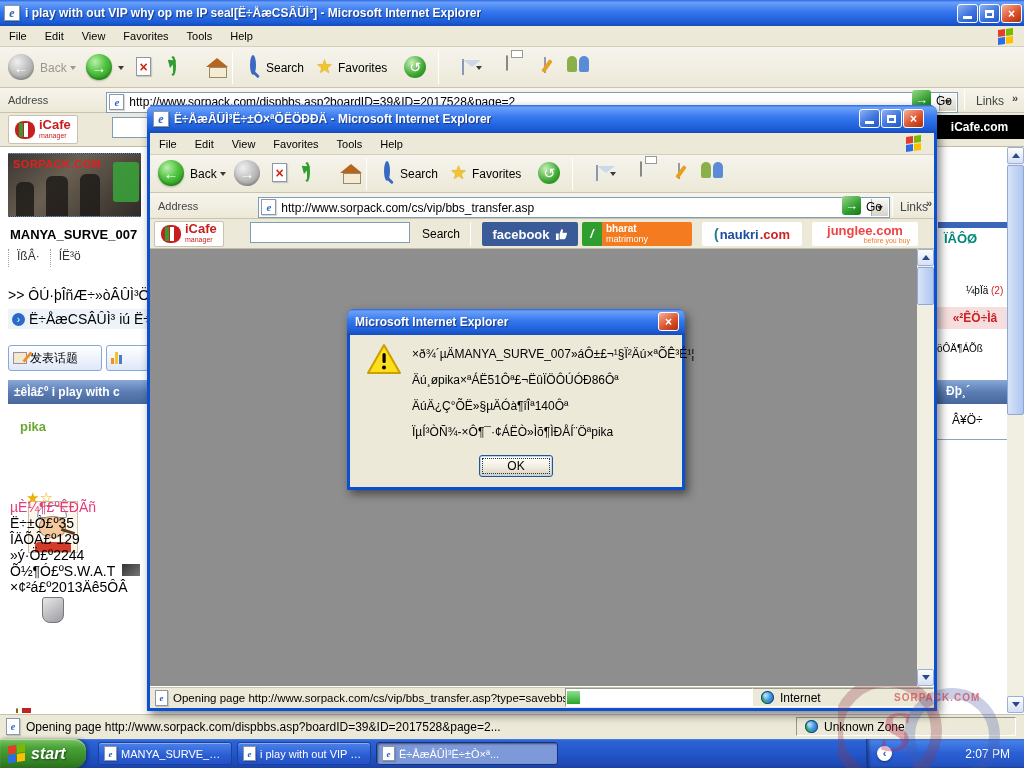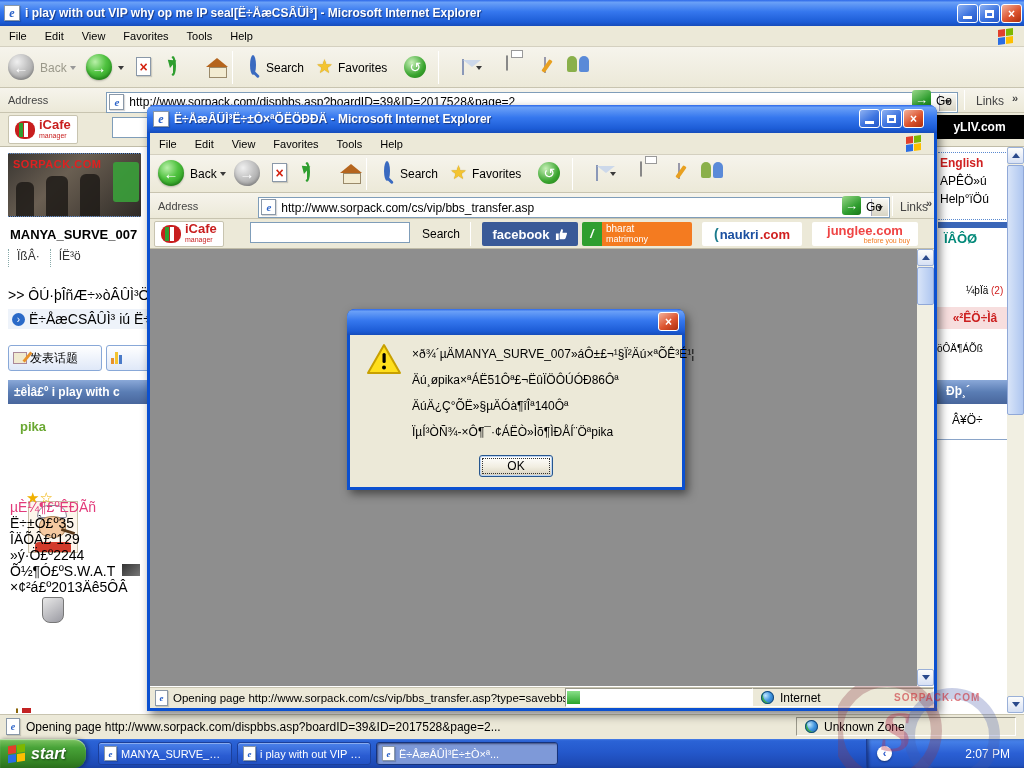--- a/index.html
+++ b/index.html
@@ -177,21 +177,21 @@
 
     <div class="abs" style="left:0;top:113px;width:1024px;height:34px;background:#ece9d8;border-bottom:1px solid #c0bca8">
       <span class="icafe-logo abs" style="left:8px;top:2px;height:29px">
         <span class="icafe-mark"></span>
         <span class="icafe-name"><span>iCafe</span><span class="icafe-sub">manager</span></span>
       </span>
       <span class="addrbox abs" style="left:112px;top:4px;width:210px">
           <input readonly="" style="">
         </span>
       <span class="brand abs" style="left:935px;top:2px;width:89px;height:24px;background:#000;border-radius:0">
-        <span style="color:#fff;font-weight:bold;font-size:12px">yLIV.com</span>
+        <span style="color:#fff;font-weight:bold;font-size:12px">iCafe.com</span>
       </span>
     </div>
 
     <div class="abs" style="left:0;top:147px;width:1024px;height:566px;background:#fff;overflow:hidden">
       
       <div class="banner dotbox abs" style="left:8px;top:6px;width:133px;height:64px">
         <span style="position:absolute;left:5px;top:4px;color:#e02020;font-weight:bold;font-size:11px;letter-spacing:.5px">SORPACK.COM</span>
         <span class="fig" style="left:8px;width:18px;height:34px"></span>
         <span class="fig" style="left:38px;width:22px;height:40px"></span>
         <span class="fig" style="left:72px;width:20px;height:42px"></span>
@@ -237,25 +237,20 @@
       <div class="abs leftline redtxt" style="left:10px;top:352px">µÈ¼¶£ºÊÐÃñ</div>
       <div class="abs leftline" style="left:10px;top:368px">Ë÷±Ò£º35</div>
       <div class="abs leftline" style="left:10px;top:384px">ÎÄÕÂ£º129</div>
       <div class="abs leftline" style="left:10px;top:400px">»ý·Ö£º2244</div>
       <div class="abs leftline" style="left:10px;top:416px">Õ½¶Ó£ºS.W.A.T</div>
       <span class="abs" style="left:122px;top:417px;width:18px;height:12px;background:linear-gradient(135deg,#333,#777)"></span>
       <div class="abs leftline" style="left:10px;top:432px;width:138px;overflow:hidden">×¢²á£º2013Äê5ÔÂ</div>
       <span class="medal1 abs" style="left:16px;top:446px;width:20px;height:26px"></span>
       <span class="medal2 abs" style="left:42px;top:450px;width:22px;height:26px"></span>
       
-      <div class="dotbox abs" style="left:938px;top:5px;width:72px;height:68px;background:#fff">
-        <div style="color:#d02020;font-weight:bold;padding:3px 2px 2px">English</div>
-        <div style="padding:2px">APÊÖ»ú</div>
-        <div style="padding:2px">Help°ïÖú</div>
-      </div>
       <div class="abs" style="left:938px;top:75px;width:72px;height:6px;background:#3a66b8"></div>
       <div class="abs" style="left:944px;top:84px;color:#008878;font-weight:bold;font-size:13px">ÏÂÔØ</div>
       <div class="abs" style="left:966px;top:138px;font-size:10px;white-space:nowrap">
         <span>¼þÏä</span>
         <span style="color:#d02020">(2)</span>
       </div>
       <div class="pinkbox abs" style="left:937px;top:160px;width:76px;height:22px">
         <span>«²ÊÖ÷Ìâ</span>
       </div>
       <div class="abs" style="left:937px;top:196px;font-size:10px;white-space:nowrap">öÔÄ¶ÁÕß</div>
@@ -367,21 +362,21 @@
         <span class="vsep abs" style="left:320px;top:3px;height:24px"></span>
         <span class="brand abs" style="left:332px;top:3px;width:96px;height:24px;background:#3a5a98;gap:5px">
           <span style="color:#fff;font-weight:bold;font-size:13px">facebook</span>
           <svg width="13" height="13" viewBox="0 0 14 14">
               <path d="M1 6h3v7H1z M5 6l2-5c1 0 1.8.8 1.5 2L8 5h4c.8 0 1.1.6.9 1.3l-1.4 4.5c-.2.8-.8 1.2-1.6 1.2H5z" fill="#fff"></path>
             </svg>
         </span>
         <span class="brand abs" style="left:432px;top:3px;width:110px;height:24px;justify-content:flex-start">
           <span style="width:20px;height:24px;background:#2f9e2f;color:#fff;font-style:italic;font-weight:bold;display:flex;align-items:center;justify-content:center">/</span>
           <span style="flex:1;height:24px;background:#f47b20;color:#fff;padding:1px 4px">
-            <span style="display:block;font-weight:normal;font-size:10px;line-height:11px">bharat</span>
+            <span style="display:block;font-weight:bold;font-size:10px;line-height:11px">bharat</span>
             <span style="display:block;font-size:9px;line-height:10px">matrimony</span>
           </span>
         </span>
         <span class="brand abs" style="left:552px;top:3px;width:100px;height:24px;background:#fff;gap:1px">
           <span style="color:#1b7a8c;font-weight:bold;font-size:14px">(</span>
           <span style="color:#1a4fa0;font-weight:bold;font-size:13px">naukri</span>
           <span style="color:#d02020;font-weight:bold;font-size:13px">.com</span>
         </span>
         <span class="brand abs" style="left:662px;top:3px;width:106px;height:24px;background:#fff;flex-direction:column;line-height:1">
           <span style="color:#ef4444;font-weight:bold;font-size:13px">junglee.com</span>
@@ -412,20 +407,21 @@
         <span class="spanel" style="flex:1;gap:6px;padding:0 8px;border-left:0">
           <span class="globe"></span>
           <span style="font-size:12px">Internet</span>
         </span>
       </div>
     </div>
   </div>
 
   <div class="abs" style="left:347px;top:309px;width:338px;height:181px;background:#0b50d0;border-radius:8px 8px 0 0;box-shadow:3px 4px 10px rgba(0,0,0,.5);z-index:20">
     <div class="tbar" style="height:26px;border-radius:8px 8px 0 0;padding:0 8px">
+      <span class="ttl" style="width:270px">Microsoft Internet Explorer</span>
       <span class="wbtn close abs" style="left:311px;top:3px">×</span>
     </div>
     <div class="abs" style="left:3px;top:26px;width:332px;height:152px;background:#ece9d8">
       <svg class="abs" style="left:16px;top:8px" width="36" height="33" viewBox="0 0 36 33">
         <path d="M18 2 L34 30 L2 30 Z" fill="#ffdf1c" stroke="#c8a000" stroke-width="2" stroke-linejoin="round"></path>
         <rect x="16.5" y="10" width="3.2" height="10" rx="1.6" fill="#000"></rect>
         <circle cx="18" cy="24.5" r="2" fill="#000"></circle>
       </svg>
       <div class="abs" style="left:62px;top:12px;font-size:12px;white-space:nowrap">×ð¾´µÄMANYA_SURVE_007»áÔ±£¬¹§Ï²Äú×ªÕÊ³É¹¦</div>
       <div class="abs" style="left:62px;top:38px;font-size:12px;white-space:nowrap">Äú¸øpika×ªÁË51Ôª£¬ËûÏÖÔÚÓÐ86Ôª</div>

